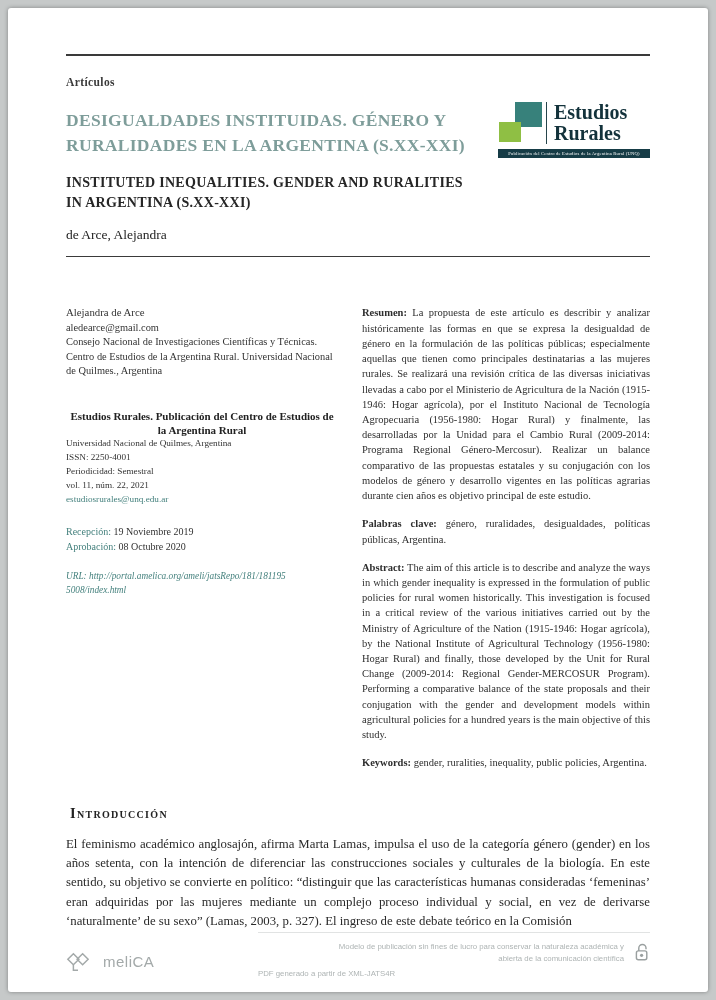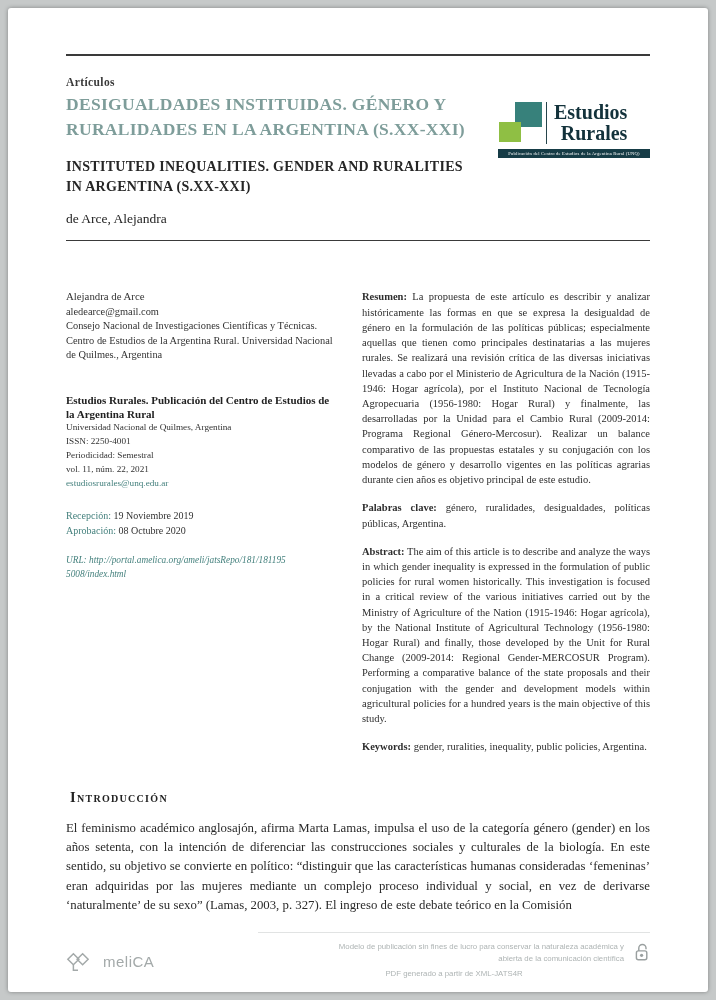--- a/index.html
+++ b/index.html
@@ -20,31 +20,31 @@
     flex-direction: column;
     color: #2f2f2f;
     overflow: hidden;
   }
   .top-rule { border-top: 2px solid #3a3a3a; margin-top: 46px; }
 
   .header-row { display: flex; margin-top: 20px; }
   .header-left { flex: 1; padding-right: 14px; }
   .section-label { font-weight: bold; font-size: 11.5px; letter-spacing: .4px; color: #3a3a3a; }
   .title-es {
-    margin: 4px 0 0; font-size: 17.5px; line-height: 1.42;
+    margin: 20px 0 0; font-size: 17.5px; line-height: 1.42;
     color: #7e9d9a; font-weight: bold; letter-spacing: .3px; max-width: 400px;
   }
   .title-en {
     margin: 15px 0 0; font-size: 14px; line-height: 1.42;
     color: #262626; font-weight: bold; letter-spacing: .3px; max-width: 400px;
   }
   .author { margin-top: 15px; font-size: 13.5px; color: #1d1d1d; }
 
   .logo-box { width: 152px; flex: none; margin-top: 24px; }
-  .logo-top { display: flex; align-items: center; text-align: right; }
+  .logo-top { display: flex; align-items: center; }
   .logo-mark { position: relative; width: 46px; height: 46px; flex: none; }
   .sq { position: absolute; display: block; }
   .sq-teal { right: 2px; top: 2px; width: 27px; height: 25px; background: #37817b; }
   .sq-green { left: 1px; bottom: 4px; width: 22px; height: 20px; background: #8fbf44; }
   .logo-text {
     border-left: 1.5px solid #27454c; margin-left: 2px; padding-left: 7px;
     font-size: 20px; line-height: 1.05; color: #13323b; font-weight: 600;
   }
   .logo-caption {
     margin-top: 3px; background: #163c46; color: #ffffff;
@@ -56,21 +56,21 @@
 
   .columns { display: flex; gap: 24px; margin-top: 48px; }
   .col-left { width: 272px; flex: none; font-size: 10.5px; line-height: 1.4; color: #333; }
   .col-right { flex: 1; font-size: 10.5px; line-height: 1.45; text-align: justify; color: #2e2e2e; }
 
   .contact-name { font-size: 10.8px; }
   .contact-email { font-size: 10.4px; }
   .contact-affiliation { font-size: 10.4px; }
 
   .journal-block { margin-top: 30px; }
-  .jtitle { font-size: 11px; font-weight: bold; line-height: 1.3; color: #222; }
+  .jtitle { font-size: 11px; font-weight: bold; line-height: 1.3; color: #222; text-align: center; }
   .jmeta { font-size: 9.2px; line-height: 1.5; }
   .teal { color: #44807d; }
   .b { font-weight: bold; }
 
   .dates-block { margin-top: 18px; font-size: 10px; line-height: 1.5; }
   .url-block { margin-top: 16px; font-size: 9.3px; line-height: 1.45; color: #44807d; word-break: break-all; max-width: 220px; font-style: italic; }
 
   .abs { margin: 0 0 13px 0; }
   .abs:last-child { margin-bottom: 0; }
 
@@ -87,21 +87,21 @@
     color: #a3a9a9; letter-spacing: .5px;
   }
   .footer-right { width: 392px; border-top: 1px solid #e1e3e3; padding-top: 8px; }
   .note-row { display: flex; justify-content: flex-end; align-items: center; gap: 10px; }
   .footer-note {
     font-family: "Liberation Sans", sans-serif; font-size: 7.8px;
     color: #aeb4b4; text-align: right; line-height: 1.55; width: 300px;
   }
   .footer-generated {
     font-family: "Liberation Sans", sans-serif; font-size: 7.8px;
-    color: #aeb4b4; text-align: center; margin-top: 4px;
+    color: #aeb4b4; text-align: left; margin-top: 4px;
   }
 </style>
 </head>
 <body>
 
 <div class="page">
 
   <div class="top-rule"></div>
 
   <div class="header-row">

